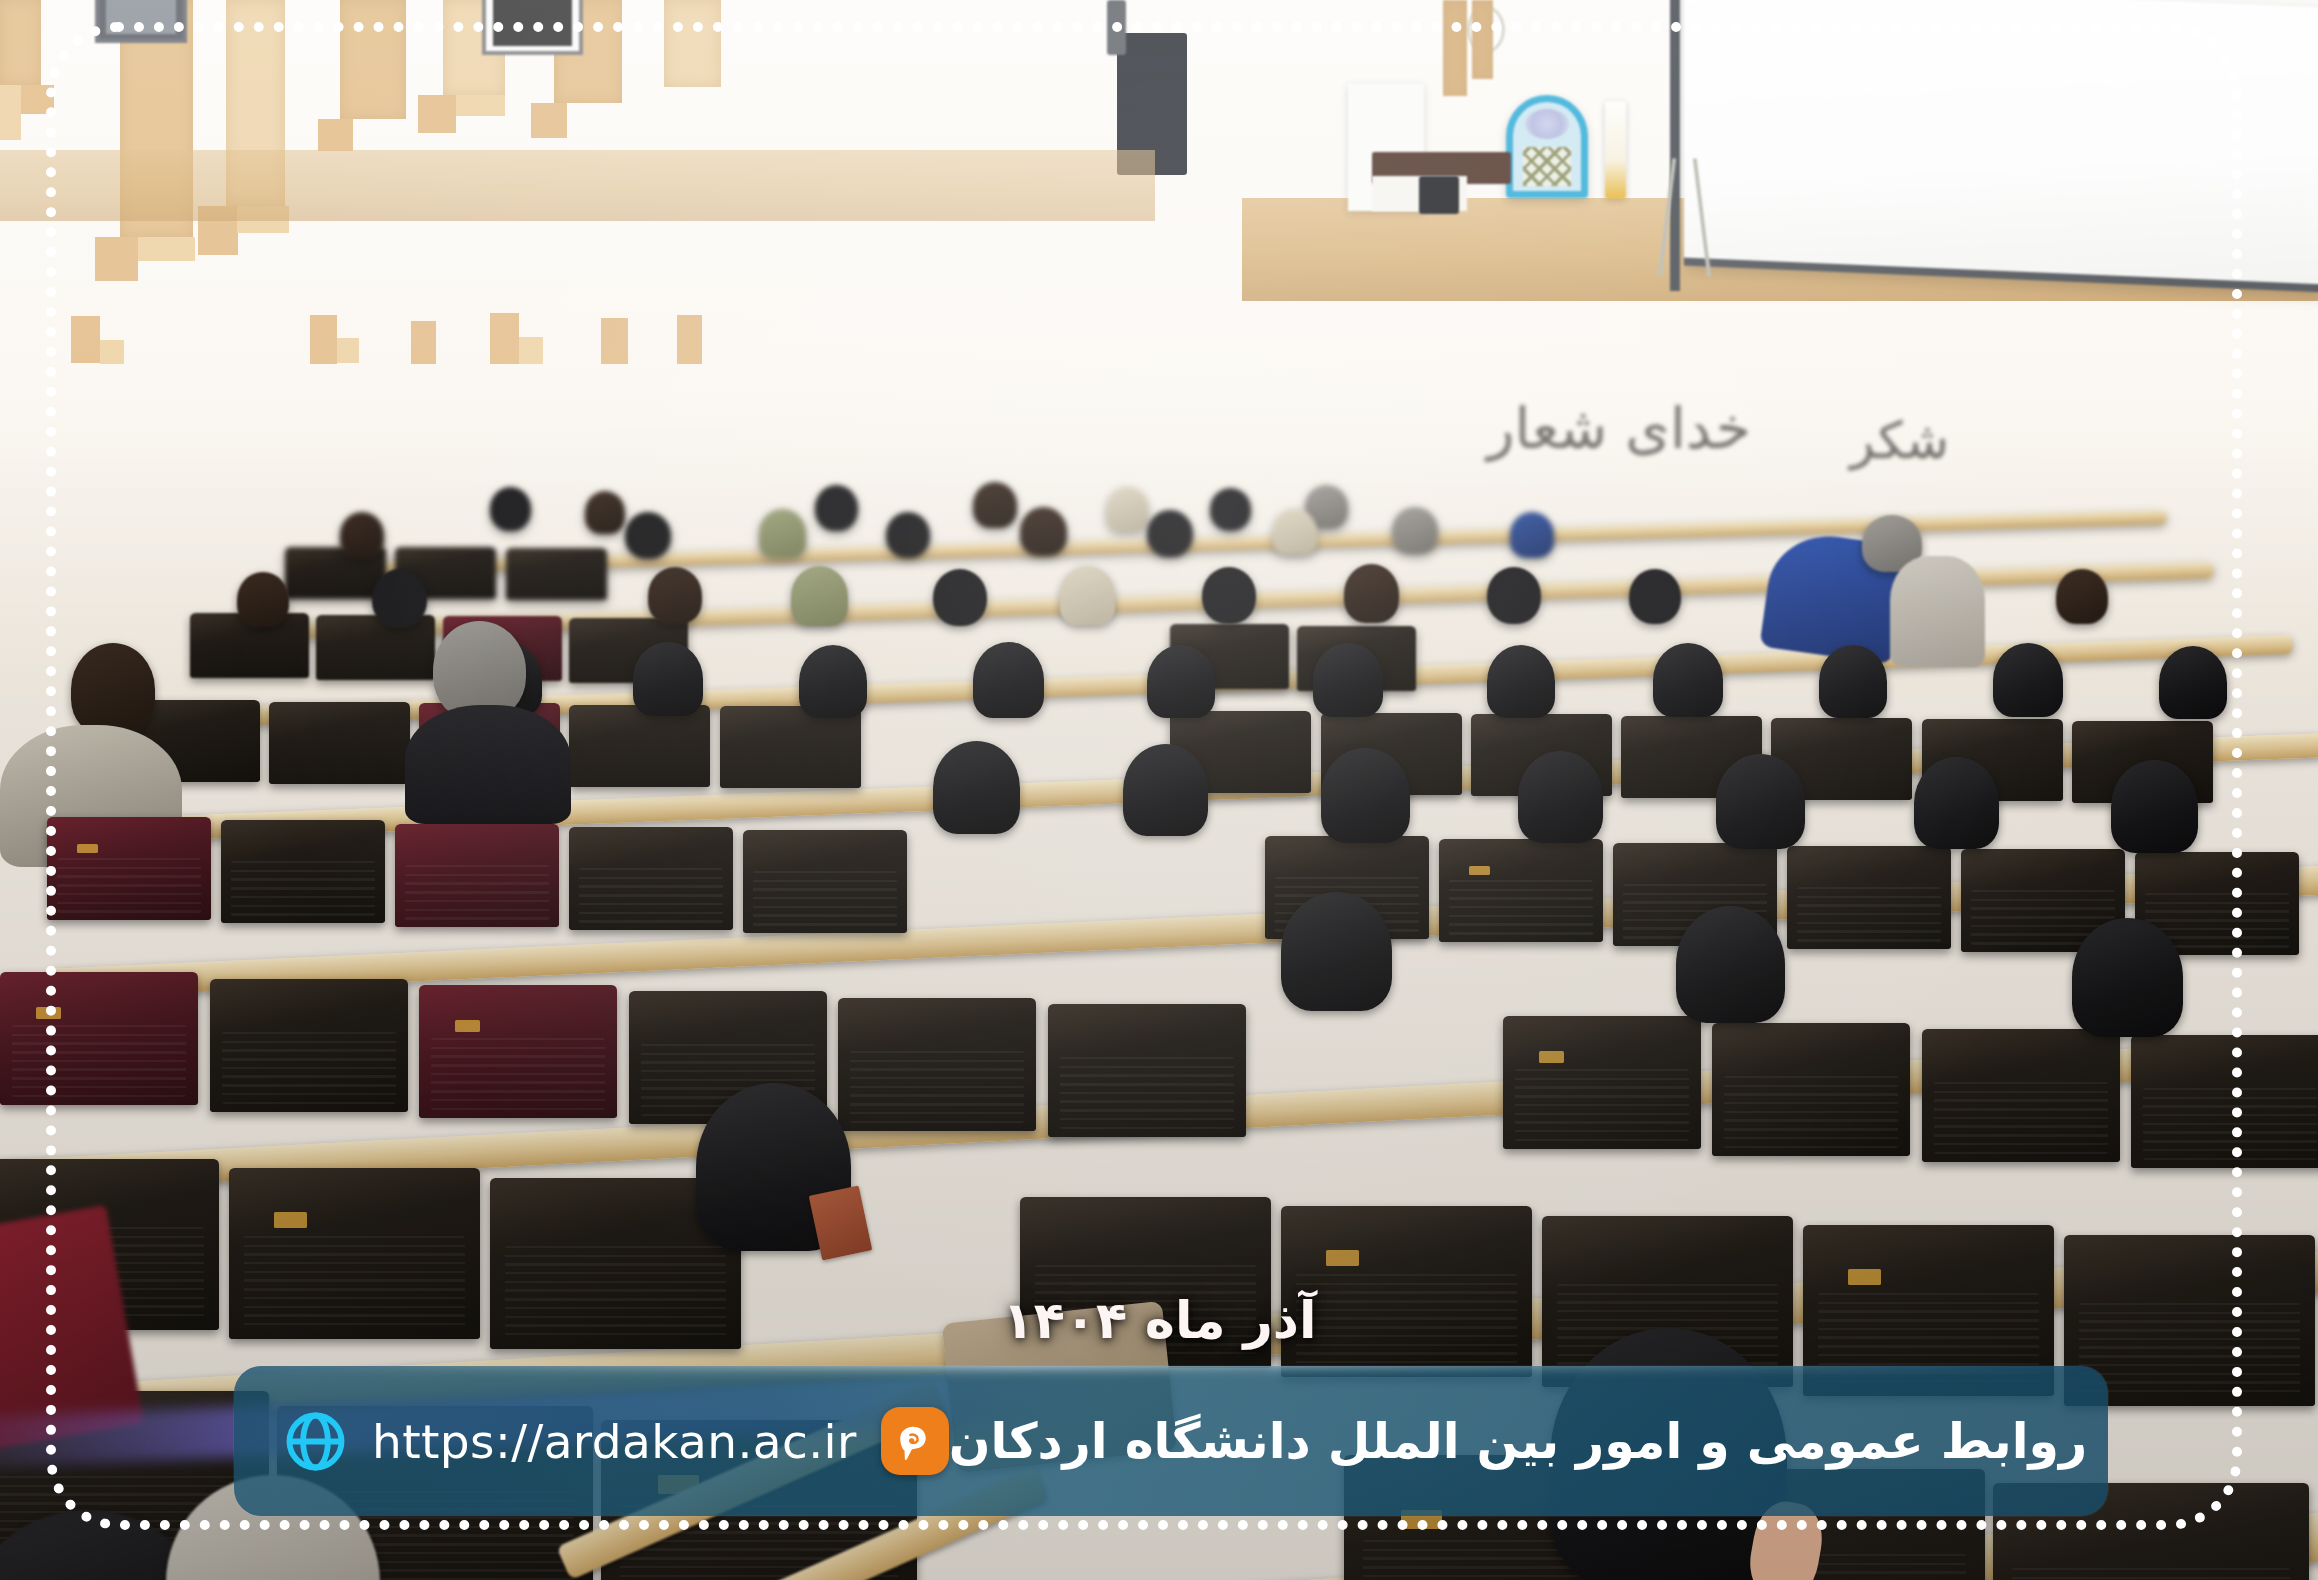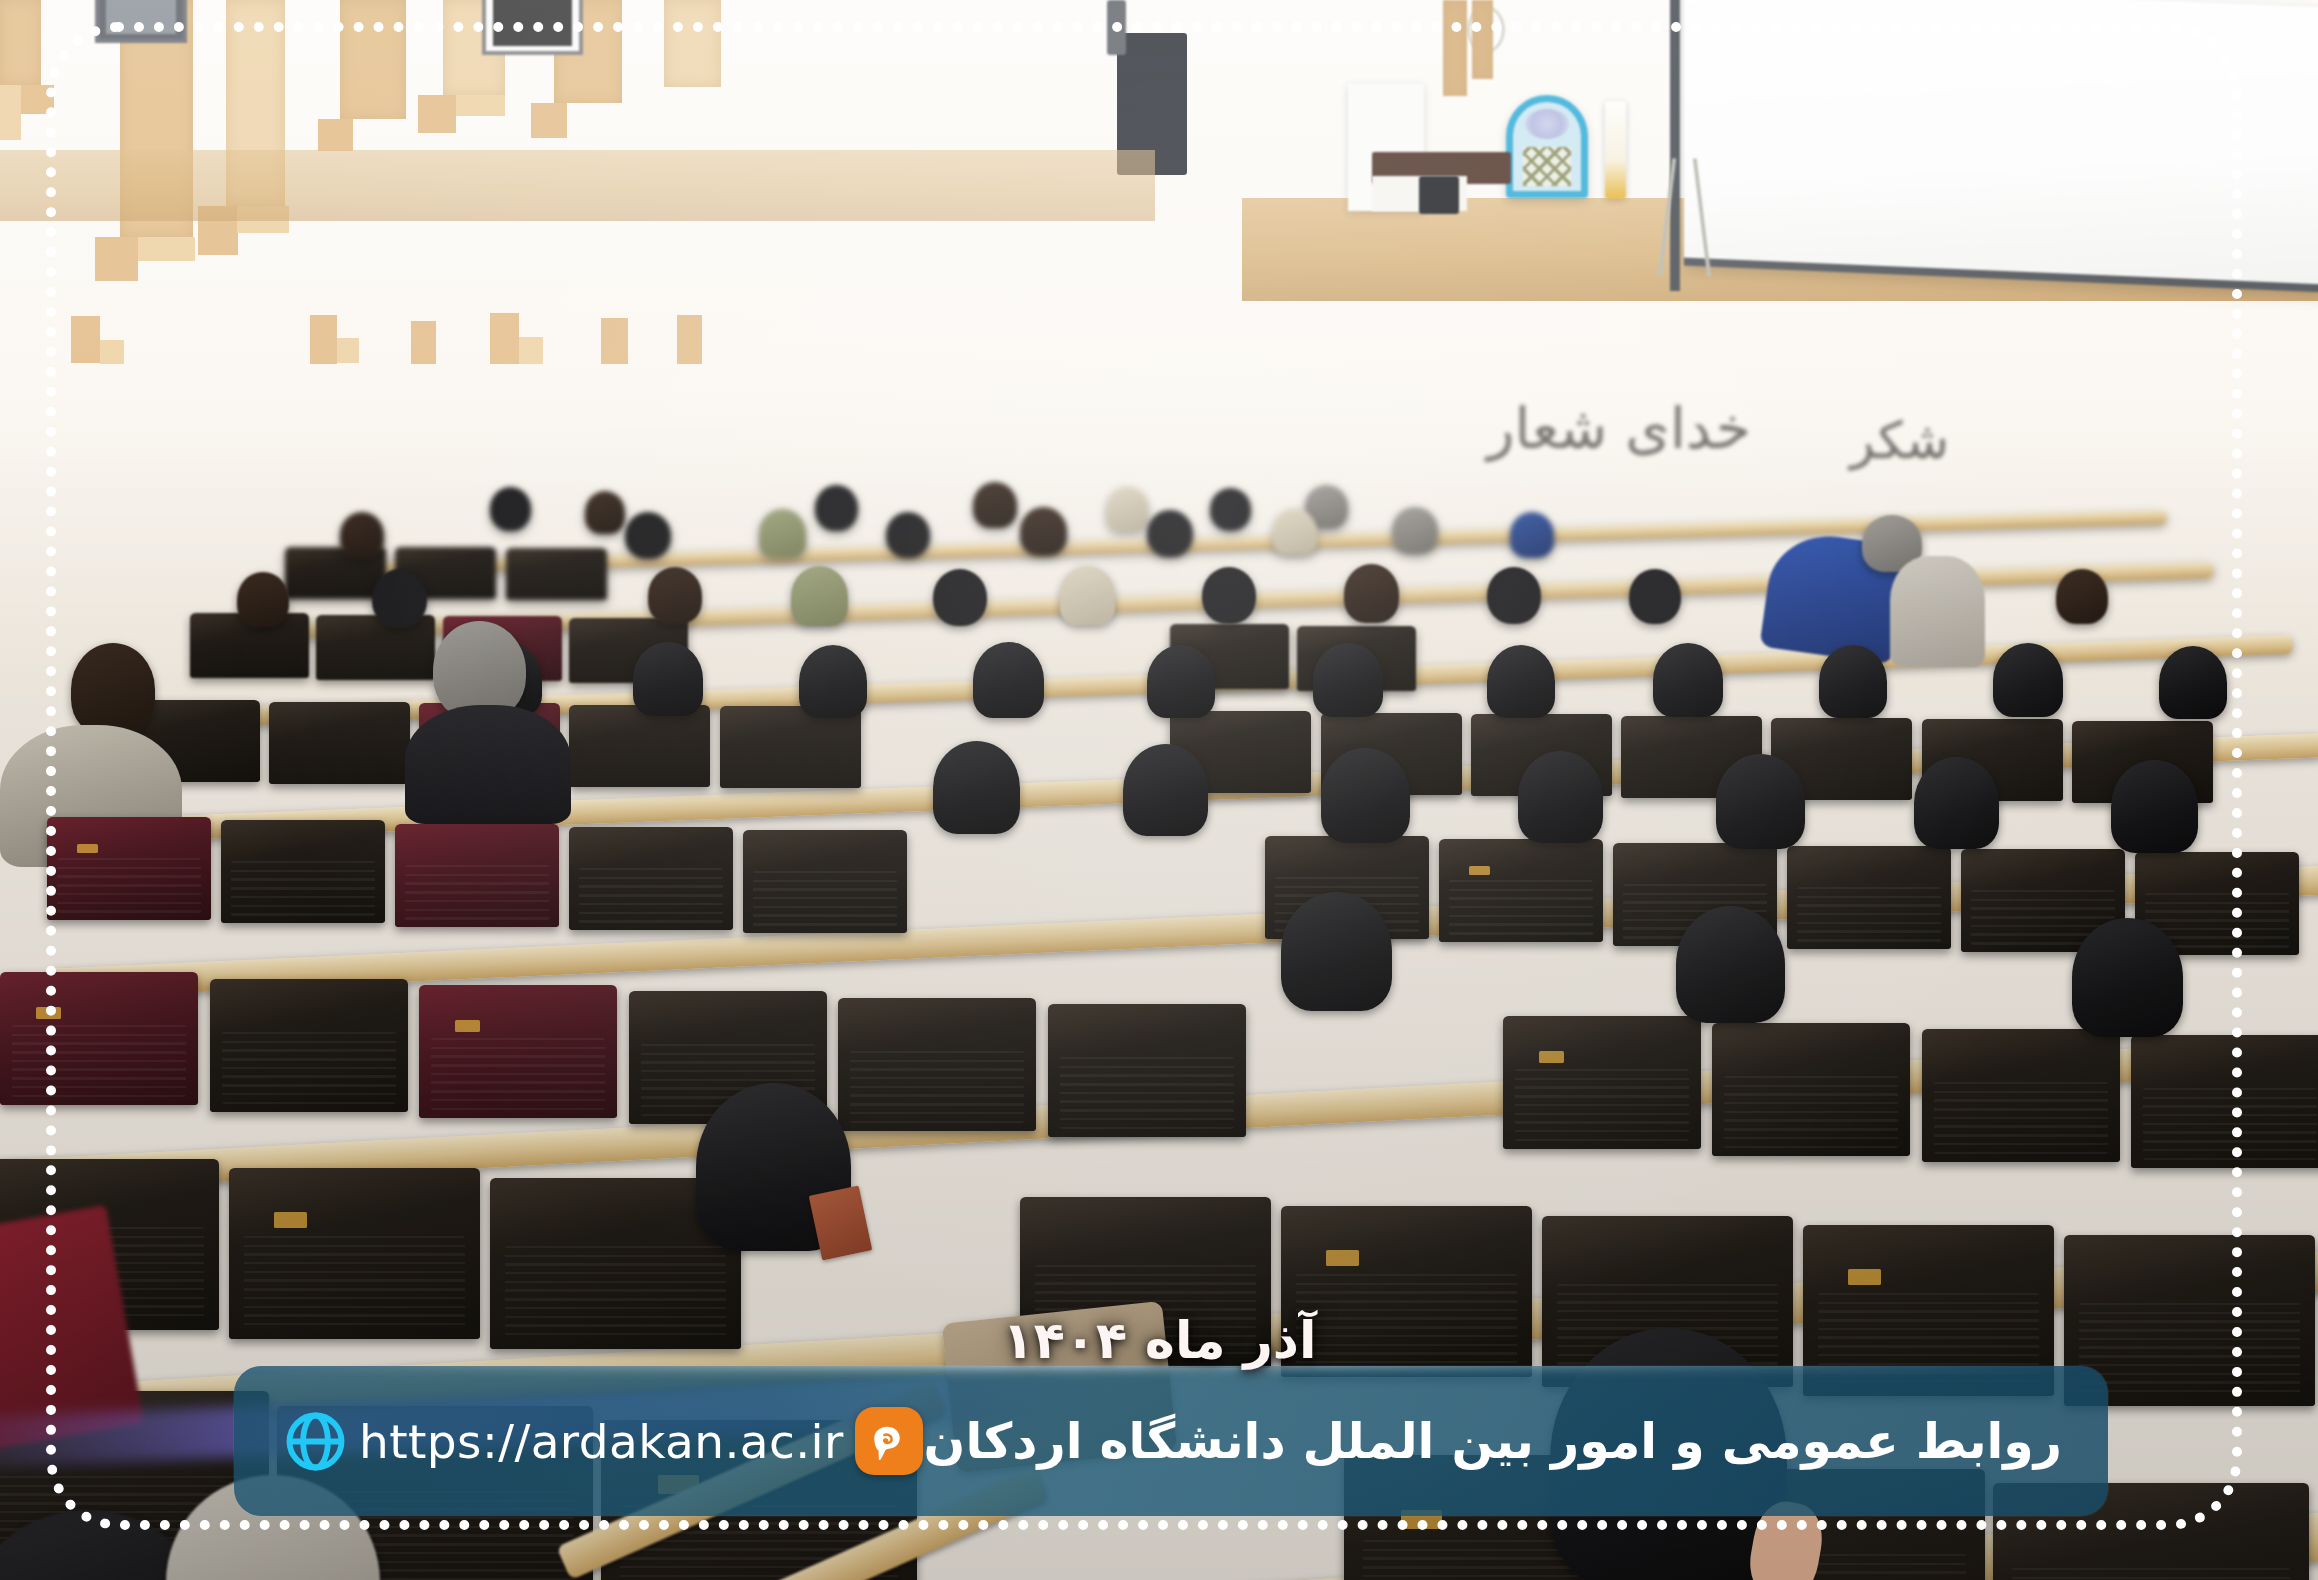--- a/index.html
+++ b/index.html
@@ -173,21 +173,20 @@
     z-index:40;
   }
 
   
   #date-line{
     position:absolute;
     left:0;right:0;top:1291px;
     text-align:center;
     z-index:50;
     pointer-events:none;
-    margin-top:20px;
   }
   #date-line .txt{
     display:inline-block;
     direction:rtl;
     font-size:51px;
     font-weight:700;
     color:#fdf4f4;
     letter-spacing:0.8px;
     text-shadow:0 2.4px 8px rgba(0,0,0,.85),0 0 20.6px rgba(0,0,0,.6);
   }
@@ -202,21 +201,21 @@
     display:flex;align-items:center;
     box-shadow:0 0 0 0.8px rgba(255,255,255,.07);
     overflow:hidden;
   }
   #banner::after{
     content:"";position:absolute;left:0;right:0;top:-20.6px;height:20.6px;
     background:linear-gradient(90deg,rgba(255,255,255,0) 0%,rgba(255,255,255,.95) 42%,rgba(255,255,255,.35) 75%,rgba(255,255,255,0) 100%);
     filter:blur(7.1px);
   }
   .banner-left{
-    display:flex;align-items:center;gap:11px;
+    display:flex;align-items:center;gap:24px;
     padding-left:49px;flex:0 0 auto;
   }
   .globe{width:65px;height:65px;flex:0 0 auto;}
   .url{
     font-size:47px;color:#ffffff;letter-spacing:0.4px;
     font-family:"DejaVu Sans","Liberation Sans",sans-serif;
     white-space:nowrap;
   }
   .eitaa{
     width:68px;height:68px;flex:0 0 auto;

